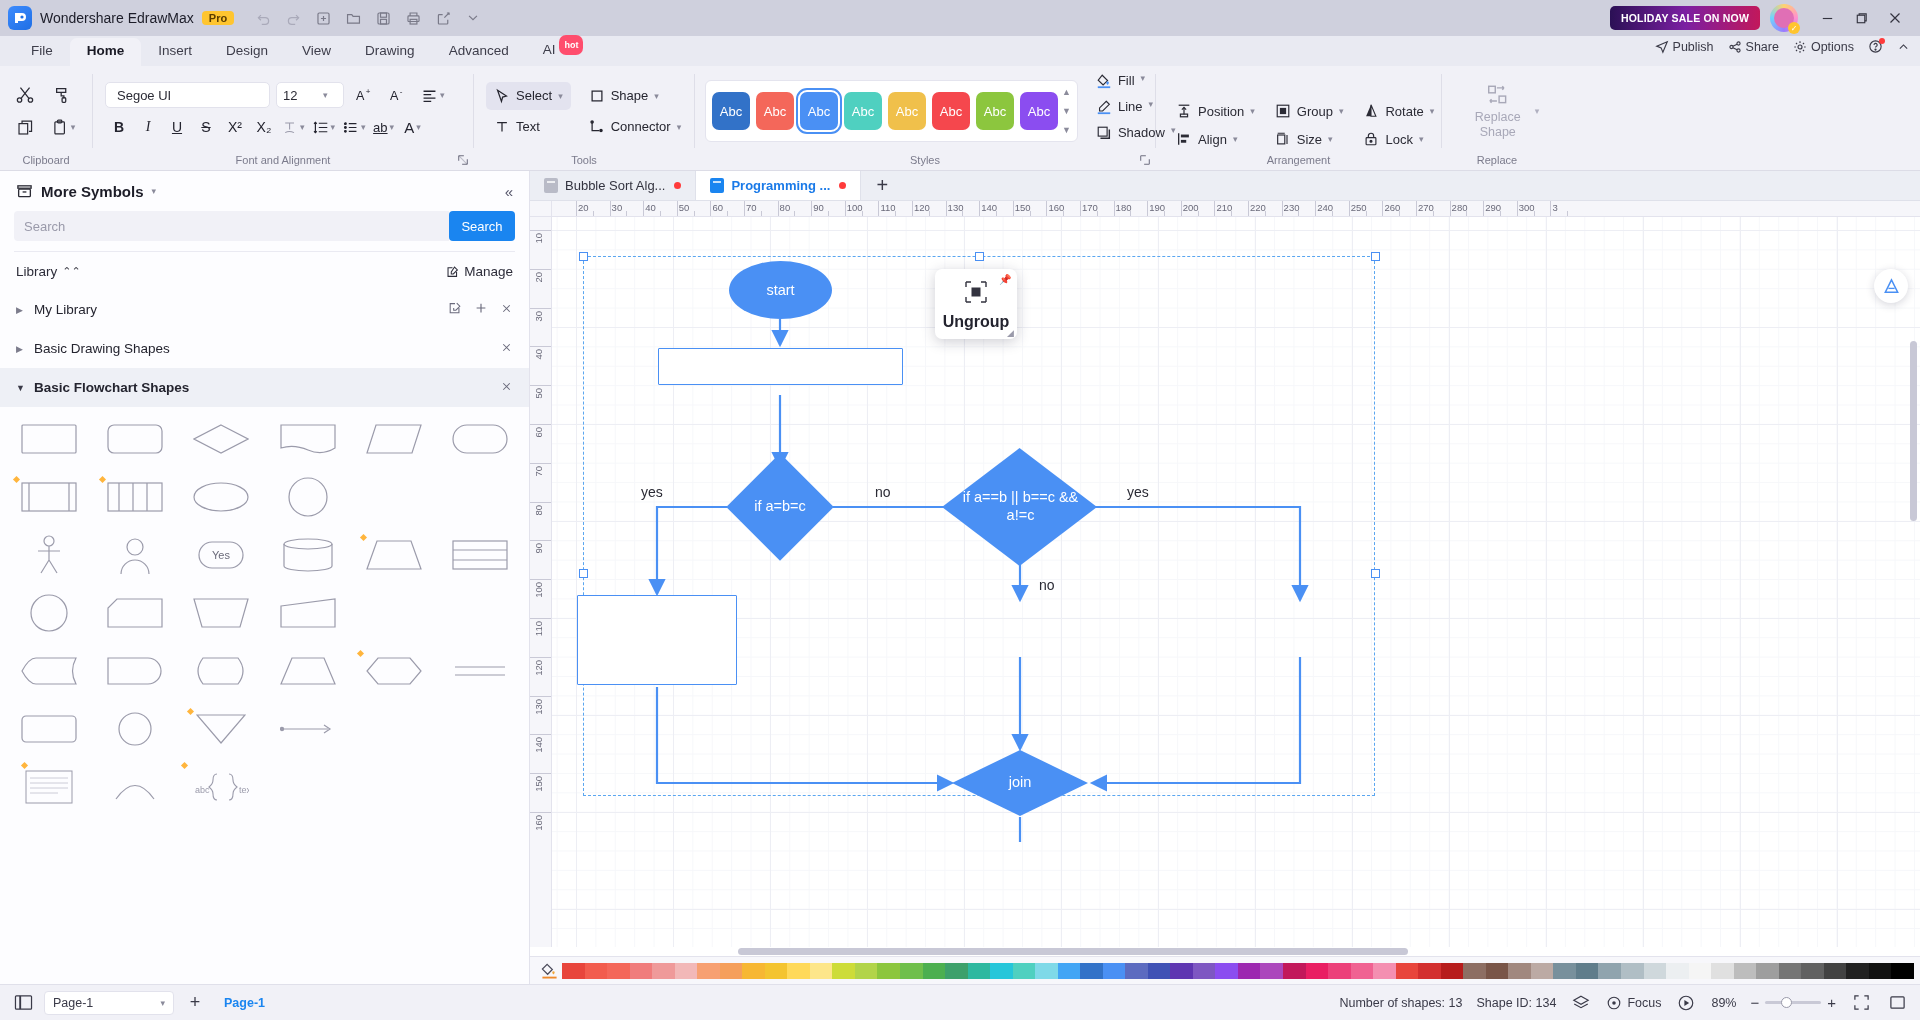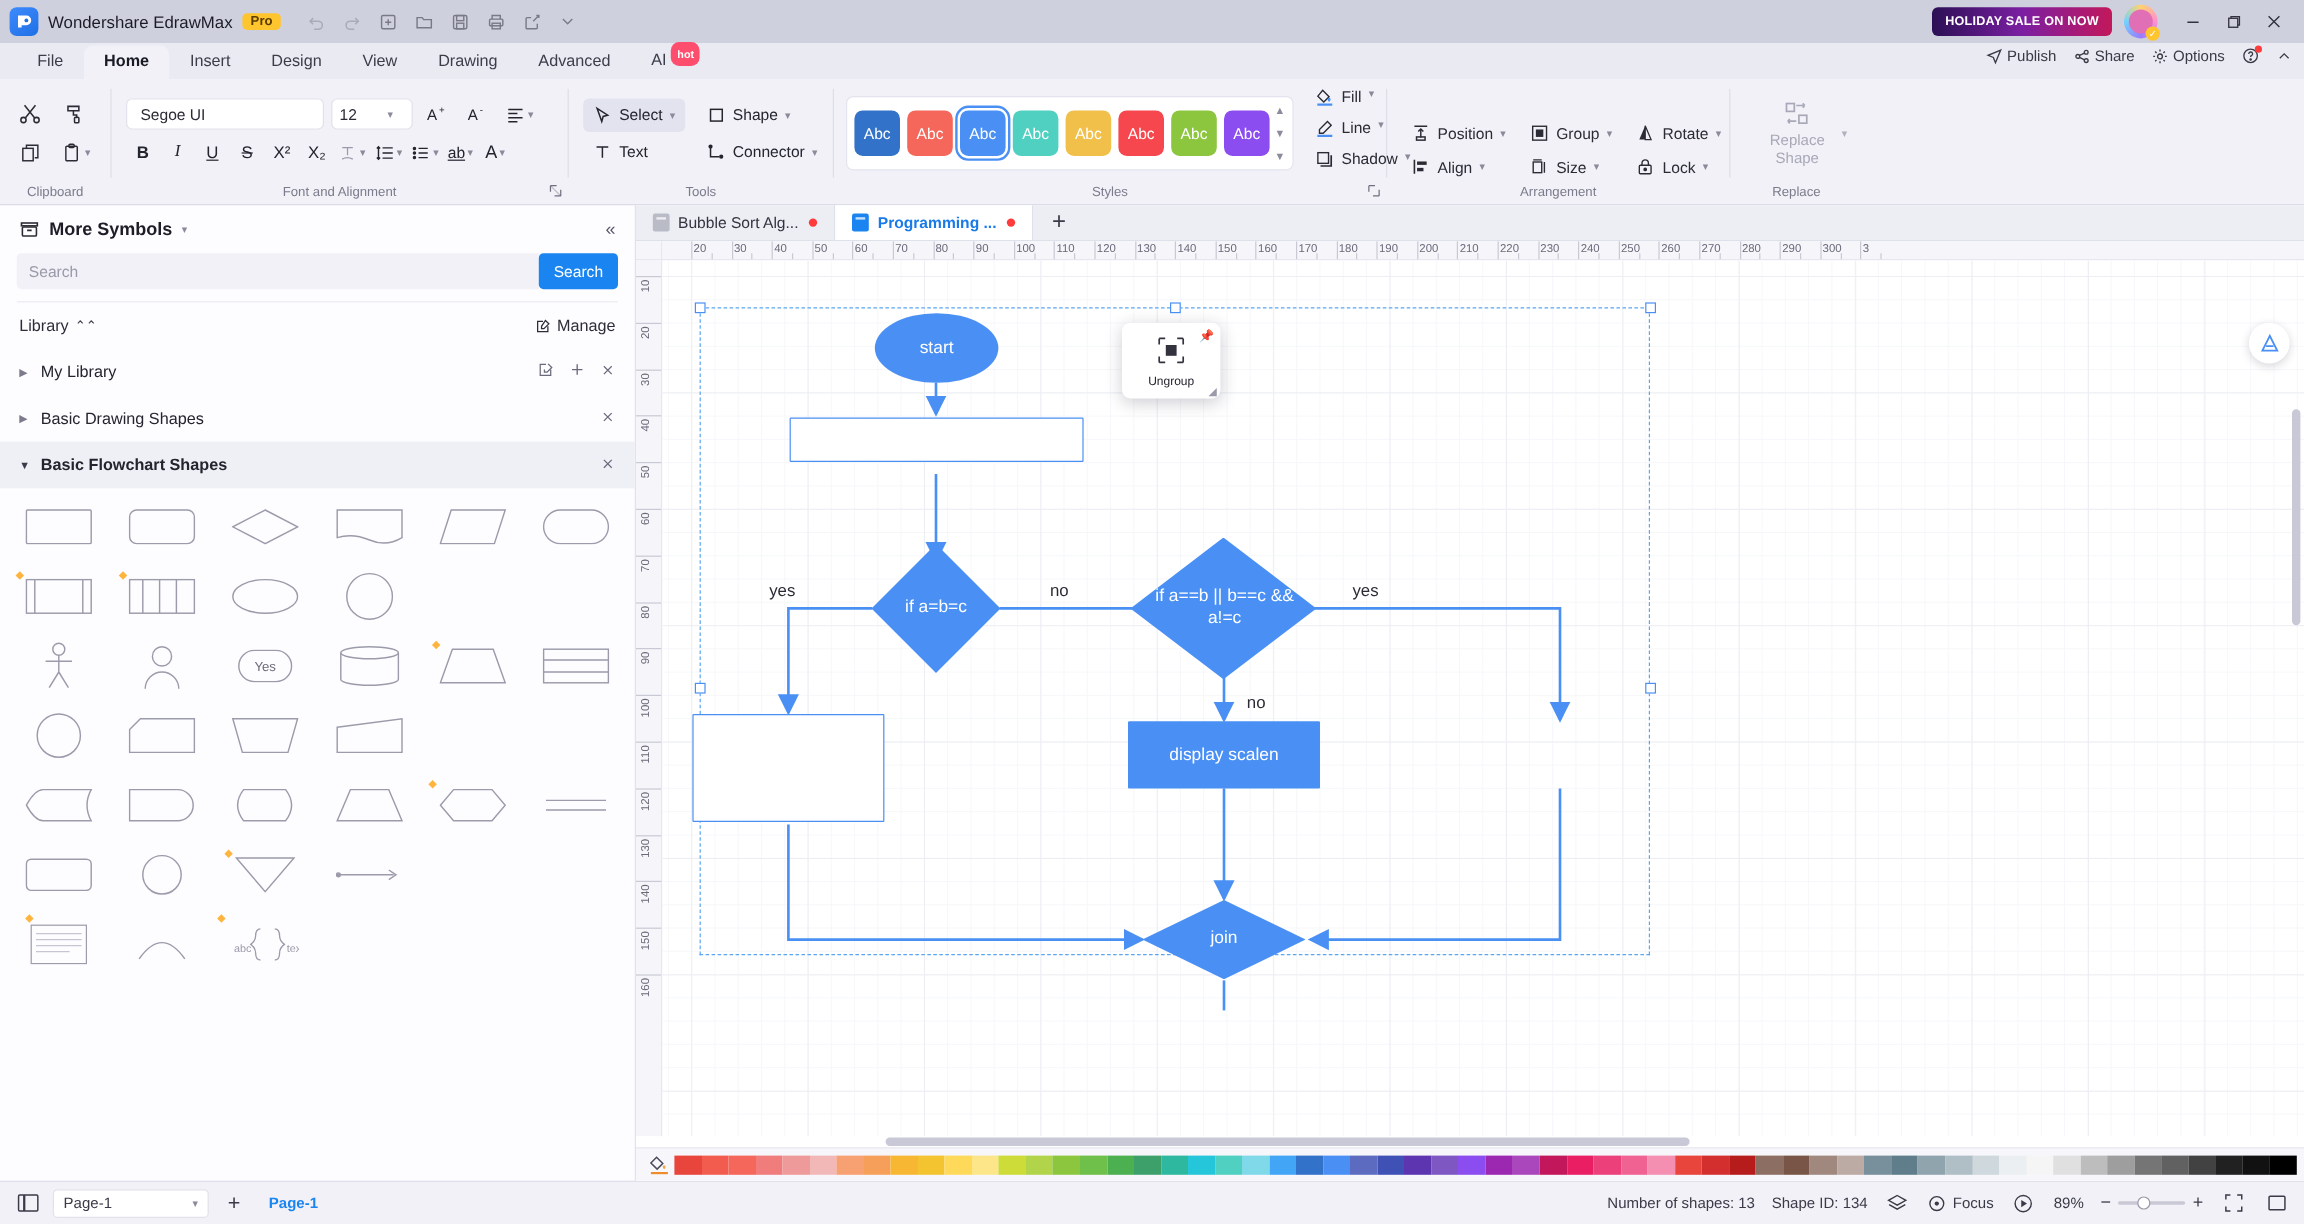--- a/index.html
+++ b/index.html
@@ -253,21 +253,21 @@
     color:#fff;font-size:14.5px;text-align:center;line-height:1.22;z-index:2;
   }
   .edgelbl { position:absolute;font-size:14px;color:#2b2b35; }
 
   .ungroup-pop {
     position:absolute;background:#fff;border-radius:7px;
     box-shadow:0 3px 14px rgba(30,30,60,.22);
     width:82px;padding:10px 4px 8px;text-align:center;z-index:30;
   }
   .ungroup-pop .ic { color:#33333f; }
-  .ungroup-pop .lb { font-size:10px;color:#24242f;margin-top:5px; }
+  .ungroup-pop .lb { font-size:16px;color:#24242f;margin-top:5px;font-weight:bold; }
   .ungroup-pop .pin { position:absolute;right:5px;top:5px;color:#8a8a9a;font-size:10px; }
   .ungroup-pop .res { position:absolute;right:3px;bottom:1px;color:#9a9aaa;font-size:9px; }
 
   .floatbtn {
     position:absolute;right:12px;top:52px;width:34px;height:34px;border-radius:50%;
     background:#fff;box-shadow:0 2px 8px rgba(30,30,60,.18);
     display:flex;align-items:center;justify-content:center;z-index:25;
   }
 
   .vscroll {
@@ -1256,23 +1256,20 @@
             <div class="shape" style="transform:none;clip-path:polygon(50% 0,100% 50%,50% 100%,0 50%);width:155px;left:-39px;position:absolute;top:0;height:118px;"></div>
             <div class="txt" style="width:135px;left:-28px;">
                 <span>if a==b || b==c &amp;&amp; a!=c</span>
               </div>
           </div>
 
           <div class="node rect empty" style="left:25px;top:378px;width:160px;height:90px;">
             <span></span>
           </div>
 
-          <div class="node rect" style="left:388px;top:384px;width:160px;height:56px;">
-            <span>display scalen</span>
-          </div>
 
 
           <div class="diamond" style="left:400px;top:533px;width:136px;height:66px;">
             <div class="shape" style="transform:none;clip-path:polygon(50% 0,100% 50%,50% 100%,0 50%);"></div>
             <div class="txt">
                 <span>join</span>
               </div>
           </div>
 
           <div class="edgelbl" style="left:89px;top:267px;">yes</div>

